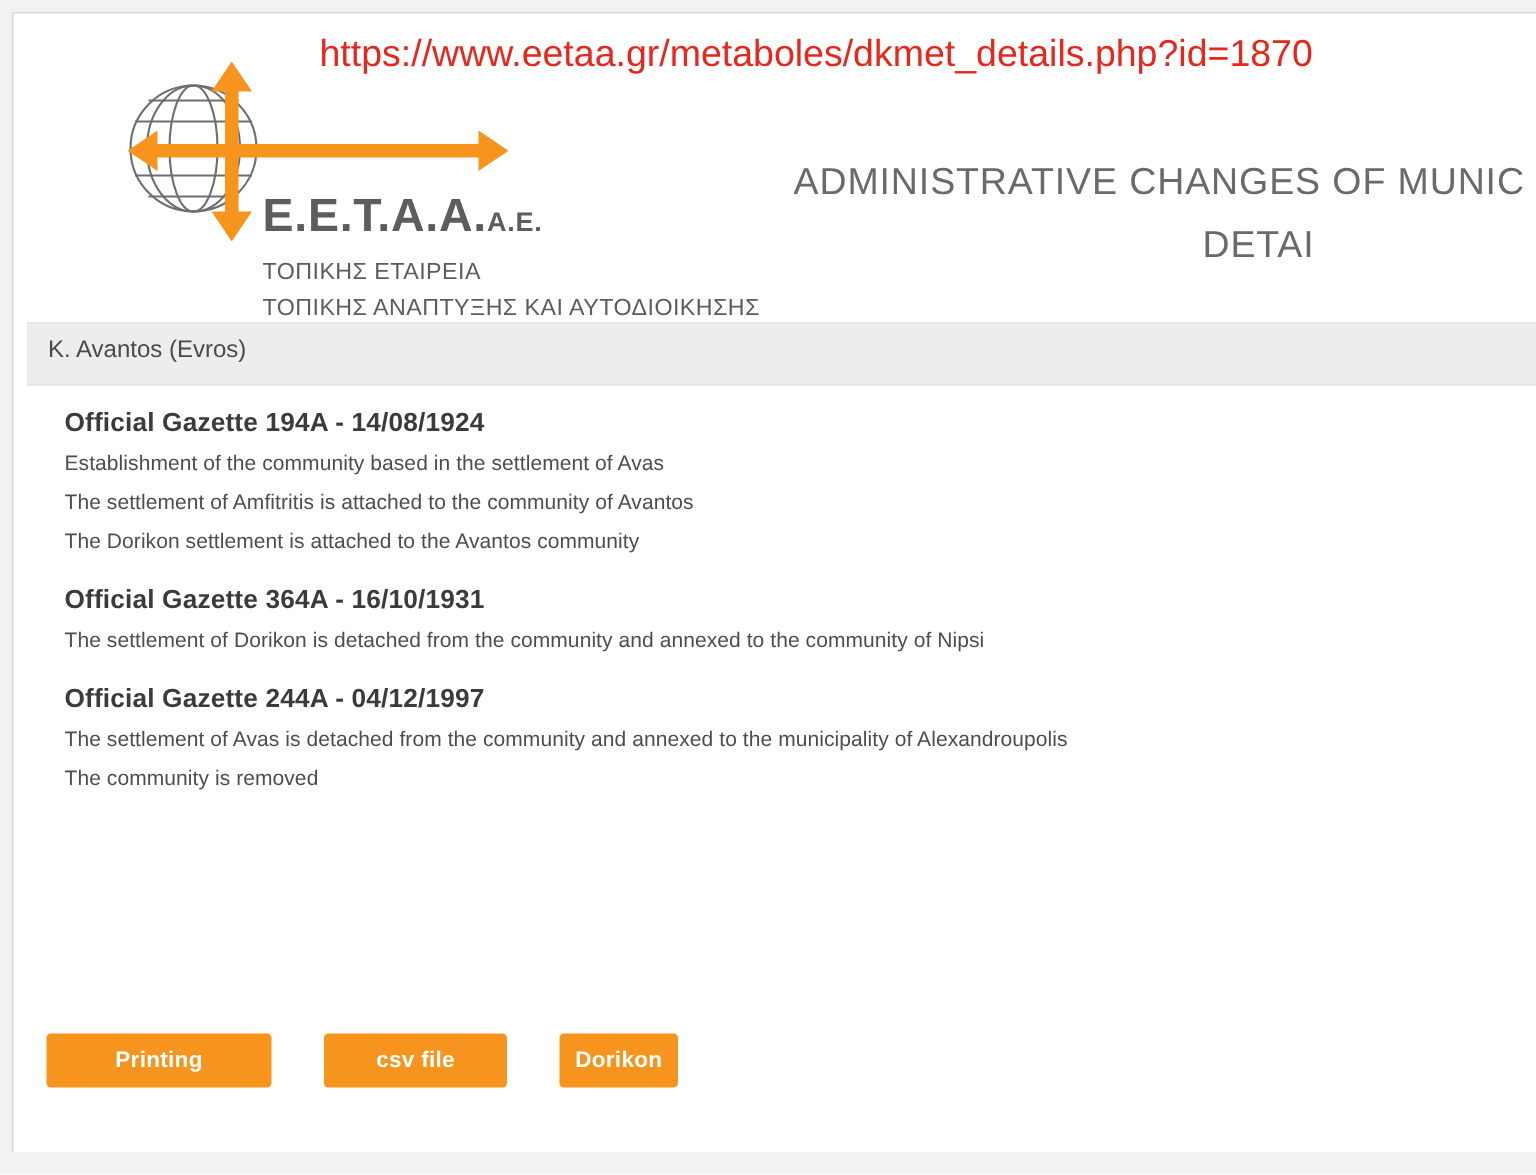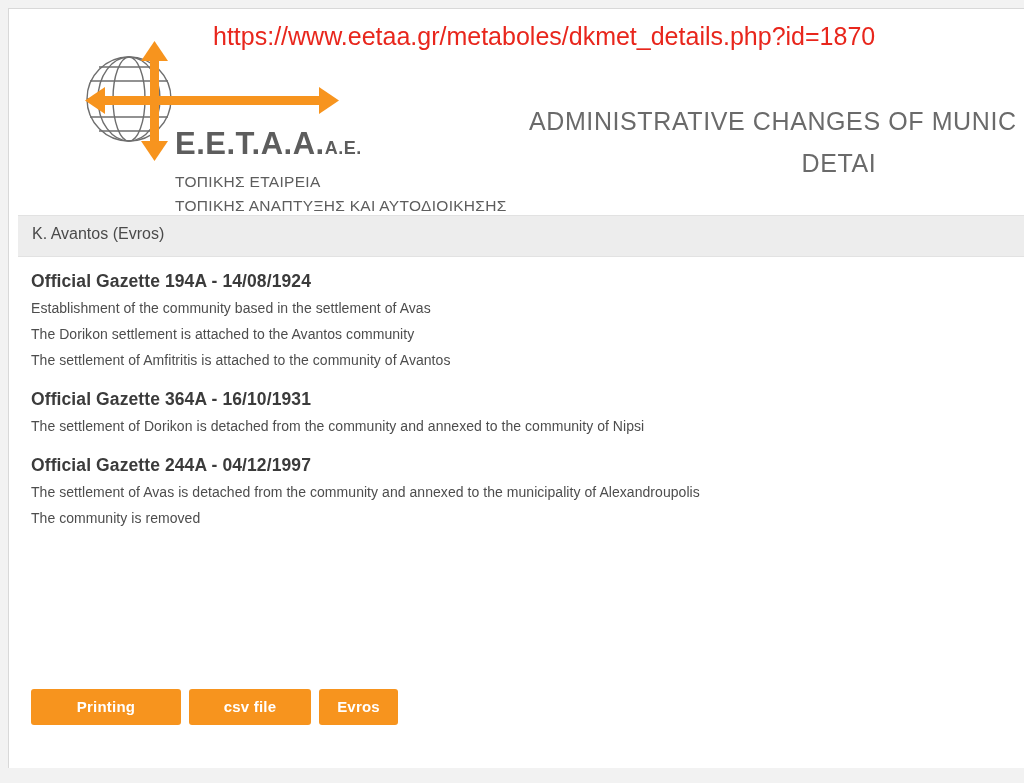--- a/index.html
+++ b/index.html
@@ -146,21 +146,21 @@
   }
 
   
   .content {
     position: absolute;
     left: 22px;
     top: 262px;
     width: 990px;
   }
 
-  .gazette-group { margin-bottom: 22px; }
+  .gazette-group { margin-bottom: 22px; margin-left: 12px; }
 
   .gazette-title {
     font-size: 17.5px;
     font-weight: bold;
     color: #3b3b3b;
     margin-bottom: 9px;
     letter-spacing: 0.1px;
   }
 
   .gazette-line {
@@ -170,21 +170,21 @@
     margin-bottom: 12px;
     letter-spacing: 0.05px;
   }
 
   
   .button-row {
     position: absolute;
     left: 22px;
     top: 680px;
     display: flex;
-    gap: 8px;
+    gap: 35px;
     align-items: flex-end;
   }
 
   .btn {
     background: #f7941e;
     color: #ffffff;
     font-size: 15px;
     font-weight: bold;
     border: none;
     border-radius: 3px;
@@ -258,42 +258,42 @@
 
     <div class="title-band">
       <span>K. Avantos (Evros)</span>
     </div>
 
     <div class="content">
 
       <div class="gazette-group">
         <div class="gazette-title">Official Gazette 194A - 14/08/1924</div>
         <div class="gazette-line">Establishment of the community based in the settlement of Avas</div>
+        <div class="gazette-line">The settlement of Amfitritis is attached to the community of Avantos</div>
         <div class="gazette-line">The Dorikon settlement is attached to the Avantos community</div>
-        <div class="gazette-line">The settlement of Amfitritis is attached to the community of Avantos</div>
       </div>
 
 
       <div class="gazette-group">
         <div class="gazette-title">Official Gazette 364A - 16/10/1931</div>
         <div class="gazette-line">The settlement of Dorikon is detached from the community and annexed to the community of Nipsi</div>
       </div>
 
       <div class="gazette-group">
         <div class="gazette-title">Official Gazette 244A - 04/12/1997</div>
         <div class="gazette-line">The settlement of Avas is detached from the community and annexed to the municipality of Alexandroupolis</div>
         <div class="gazette-line">The community is removed</div>
       </div>
 
     </div>
 
     <div class="button-row">
       <button class="btn btn-print">Printing</button>
       <button class="btn btn-csv">csv file</button>
-      <button class="btn btn-return">Evros</button>
+      <button class="btn btn-return">Dorikon</button>
     </div>
 
   </div>
 
   <div class="url-bar">https://www.eetaa.gr/metaboles/dkmet_details.php?id=1870</div>
 
   <div class="bottom-strip"></div>
 </div>
 
 </body></html>

